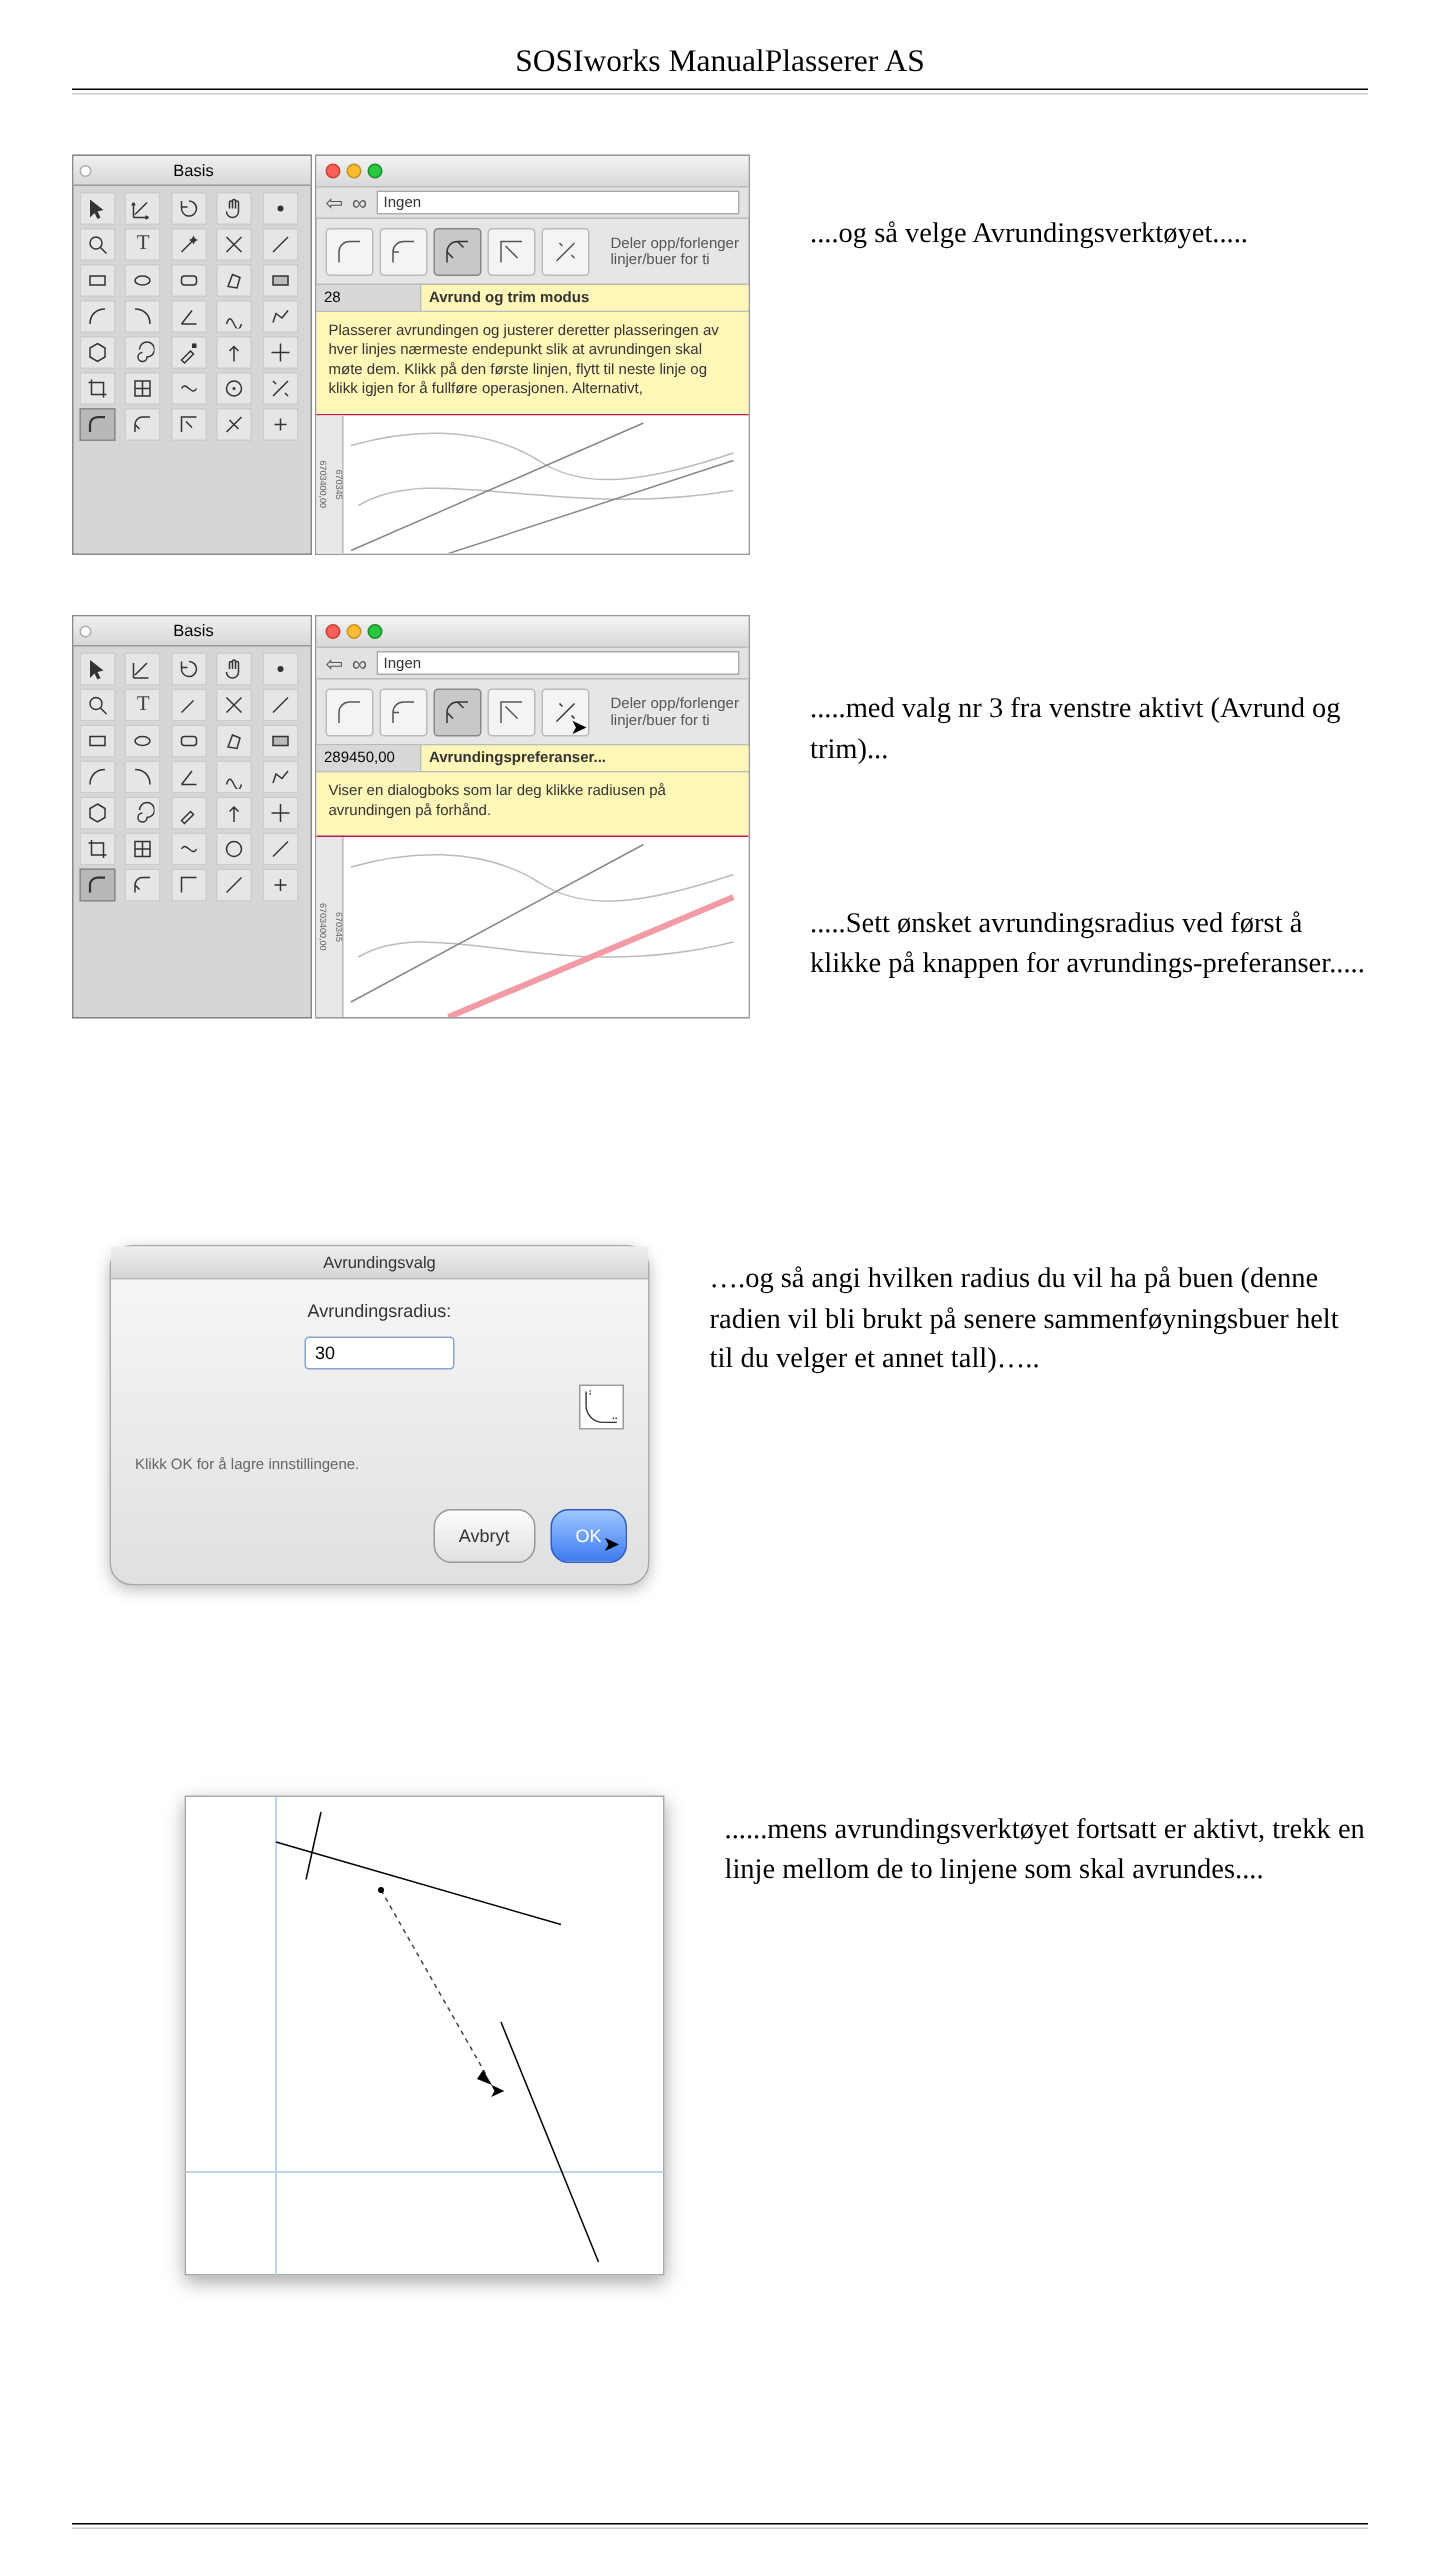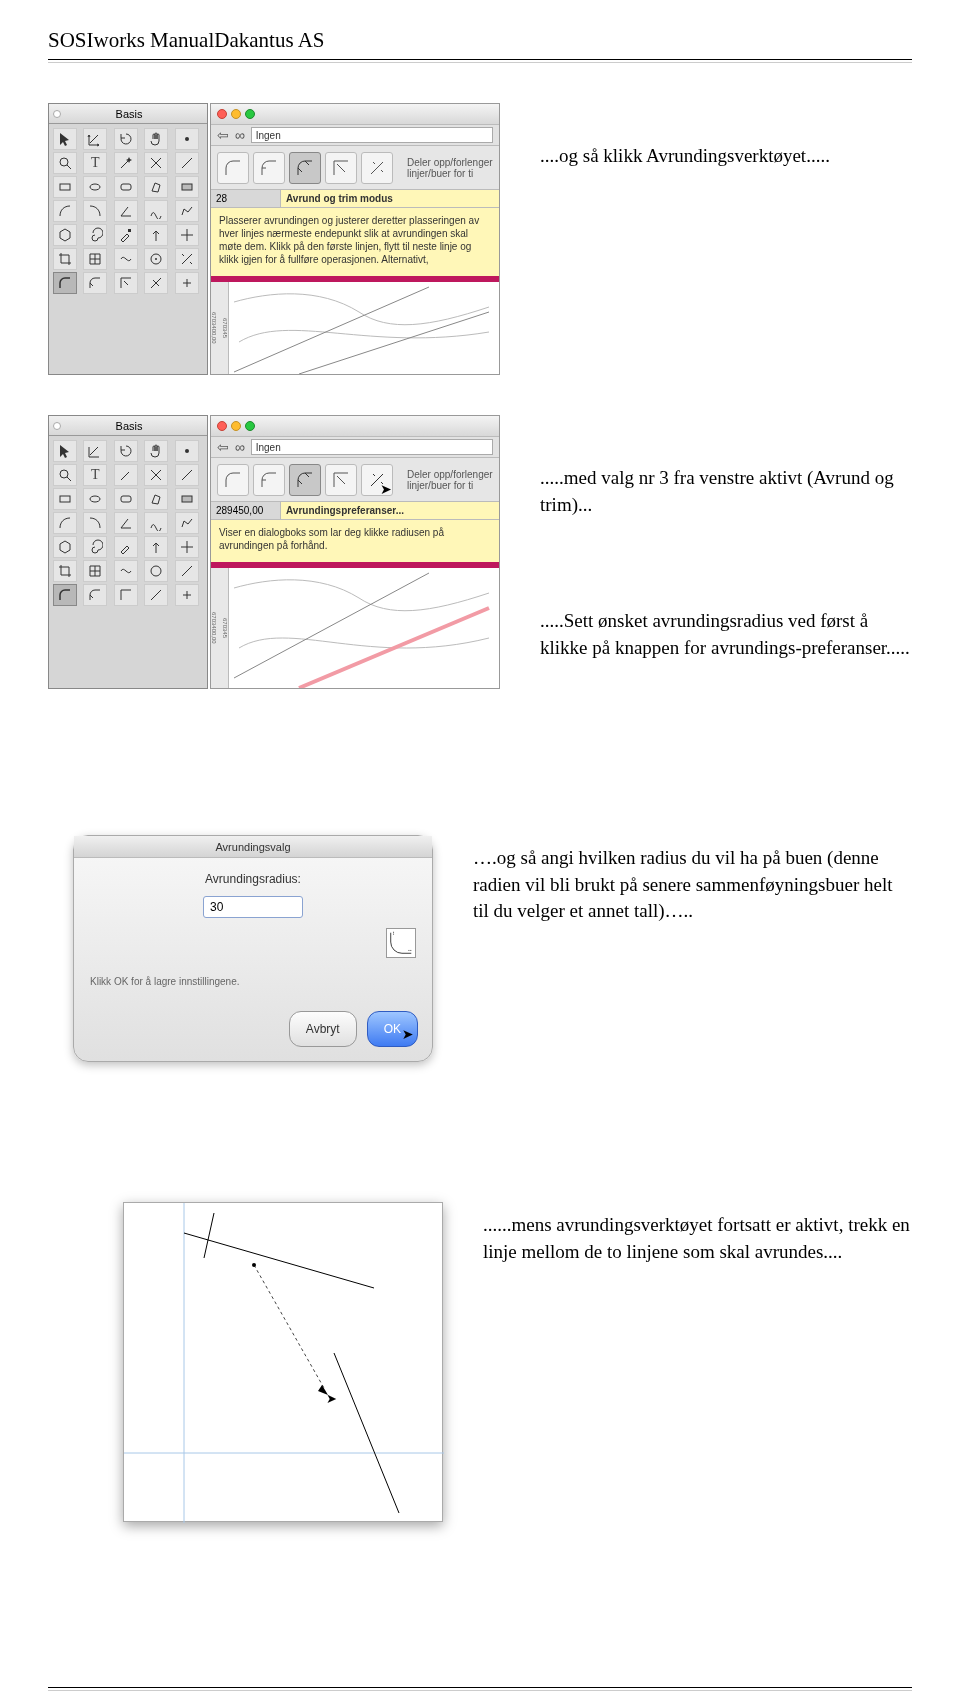--- a/index.html
+++ b/index.html
@@ -1,18 +1,18 @@
 <!DOCTYPE html>
 <html><head>
 <meta charset="utf-8">
 <style>
   * { box-sizing: border-box; margin: 0; padding: 0; }
   body { width: 960px; min-height: 1701px; background: #fff; font-family: Georgia, 'Times New Roman', serif; color: #000; }
   .page { width: 960px; padding: 0 48px 40px 48px; position: relative; }
-  .hdr { display: flex; justify-content: flex-start; align-items: center; font-size: 21px; padding-top: 28px; }
+  .hdr { display: flex; justify-content: center; align-items: center; font-size: 21px; padding-top: 28px; }
   .hdr-rule { border: none; border-top: 1px solid #000; margin: 6px 0 0 0; }
   .hdr-rule2 { border: none; border-top: 1px solid #ccc; margin: 2px 0 40px 0; }
   .row { display: flex; align-items: flex-start; margin-bottom: 40px; }
   .thumb-wrap { flex: 0 0 auto; }
   .caption { font-size: 19px; line-height: 1.4; padding-left: 40px; flex: 1 1 auto; }
   .row1 .caption { padding-top: 40px; }
   .row2 .caption { padding-top: 280px; }
   .row3 { padding-top: 100px; }
   .row3 .caption { padding-top: 10px; }
   .row4 { padding-top: 100px; }
@@ -41,21 +41,21 @@
   .mw-toolbar1{height:22px;border-top:1px solid #bbb;border-bottom:1px solid #bbb; display:flex;align-items:center; padding:0 6px; gap:6px; background:#e2e2e2;}
   .mw-toolbar1 .arrow{font-size:14px;color:#555;}
   .mw-toolbar1 .ingen{flex:1; height:16px; background:#fff; border:1px solid #aaa; display:flex;align-items:center; padding:0 4px; font-size:10px; color:#333;}
   .mw-toolbar2{height:44px;border-bottom:1px solid #bbb; display:flex; align-items:center; gap:4px; padding:4px 6px;}
   .tbtn{width:32px;height:32px;background:#f4f4f4;border:1px solid #bbb;border-radius:3px;display:flex;align-items:center;justify-content:center;}
   .tbtn.sel{background:#c8c8c8;border-color:#888;}
   .tbtn svg{width:20px;height:20px;}
   .mw-toolbar3{display:flex;border-bottom:1px solid #bbb;}
   .mw-coord{width:70px;padding:3px 5px;background:#d8d8d8;border-right:1px solid #bbb;font-size:10px;}
   .mw-tip{flex:1;padding:3px 5px;background:#fff7b8;font-size:10px;color:#333;}
-  .mw-desc{padding:6px 8px 10px 8px; background:#fff7b8;border-bottom:6px solid #be185d;font-size:10px;line-height:1.3;color:#333;}
+  .mw-desc{padding:6px 8px 10px 8px; background:#fff7b8;border-bottom:1px solid #be185d;font-size:10px;line-height:1.3;color:#333;}
   .mw-canvas{position:relative;min-height:92px;background:#fff; overflow:hidden;}
   .mw-ruler-v{position:absolute;left:0;top:0;bottom:0;width:18px;background:#e8e8e8;border-right:1px solid #bbb;font-size:6px;color:#666; display:flex; flex-direction:column; justify-content:space-between; align-items:center; writing-mode: vertical-rl; padding:4px 0;}
 
   .p1 .mw-canvas svg{position:absolute;left:18px;top:0;right:0;bottom:0;}
 
   
   .dlg { width:360px; background:linear-gradient(#f8f8f8,#e0e0e0); border:1px solid #aaa; border-radius:15px; box-shadow:0 3px 10px rgba(0,0,0,.25); font-family:'Lucida Grande',Arial,sans-serif; font-size:12px; color:#333; }
   .dlg-title{height:22px;display:flex;align-items:center;justify-content:center;background:linear-gradient(#f0f0f0,#d4d4d4);border-bottom:1px solid #bbb;font-size:11px;}
   .dlg-body{padding:14px 16px;}
   .dlg-row{display:flex;align-items:center;gap:10px;flex-direction:column;}
@@ -72,21 +72,21 @@
   
   .sketch{width:320px;height:320px;border:1px solid #aaa;box-shadow:0 4px 12px rgba(0,0,0,0.35);background:#fff;position:relative;}
 </style>
 </head>
 <body>
 
 <div class="page">
 
   <div class="hdr">
     <span>SOSIworks Manual</span>
-    <span>Dakantus AS</span>
+    <span>Plasserer AS</span>
   </div>
   <hr class="hdr-rule">
   <hr class="hdr-rule2">
 
   <div class="row row1">
     <div class="thumb-wrap">
       <div style="display:flex;gap:2px;">
 
         <div class="palette">
           <div class="pal-title">
@@ -329,21 +329,21 @@
             <svg width="270" height="92" viewBox="0 0 270 92">
               <path d="M5 20 C40 10, 90 5, 130 30 C160 50, 200 45, 260 25" stroke="#bbb" fill="none"></path>
               <path d="M10 60 C60 30, 140 70, 260 50" stroke="#bbb" fill="none"></path>
               <line x1="5" y1="90" x2="200" y2="5" stroke="#888"></line>
               <line x1="70" y1="92" x2="260" y2="30" stroke="#888"></line>
             </svg>
           </div>
         </div>
       </div>
     </div>
-    <div class="caption">....og så klikk Avrundingsverktøyet.....</div>
+    <div class="caption">....og så velge Avrundingsverktøyet.....</div>
   </div>
 
   <div class="row row2">
     <div class="thumb-wrap">
       <div style="display:flex;gap:2px;">
 
         <div class="palette">
           <div class="pal-title">
               <span class="dot"></span>
               <span class="t">Basis</span>

